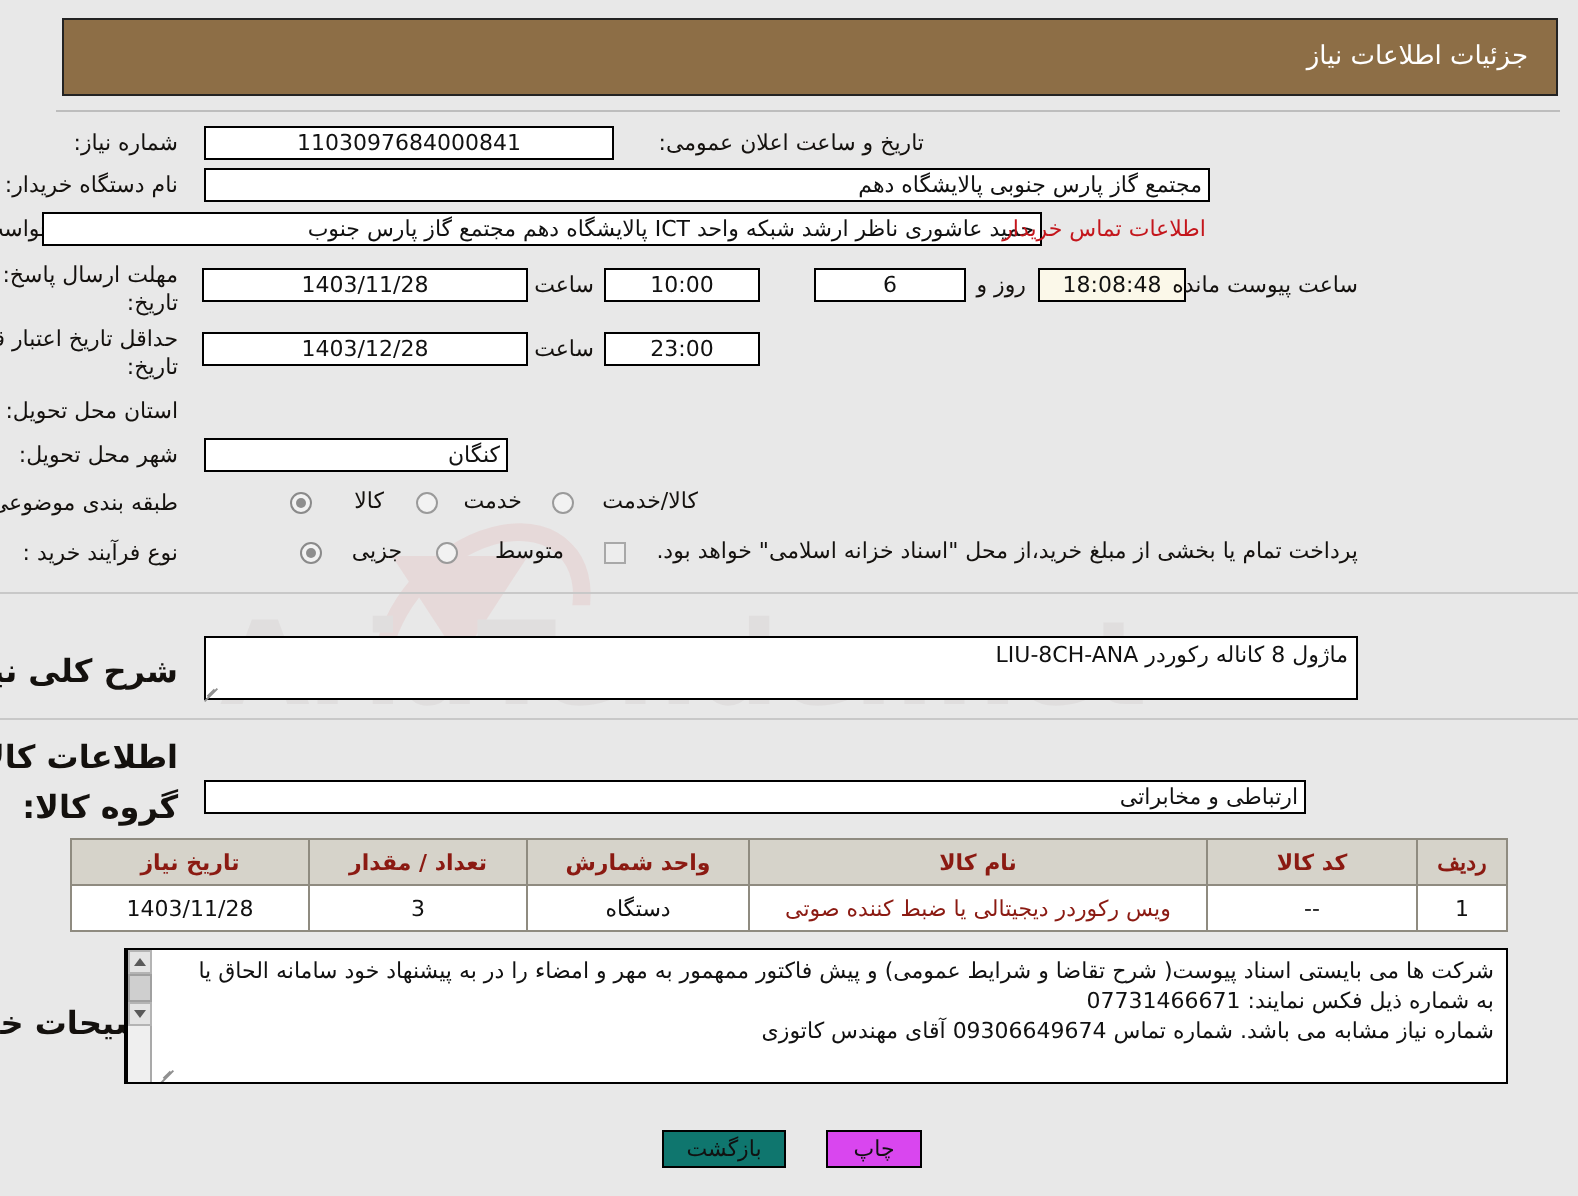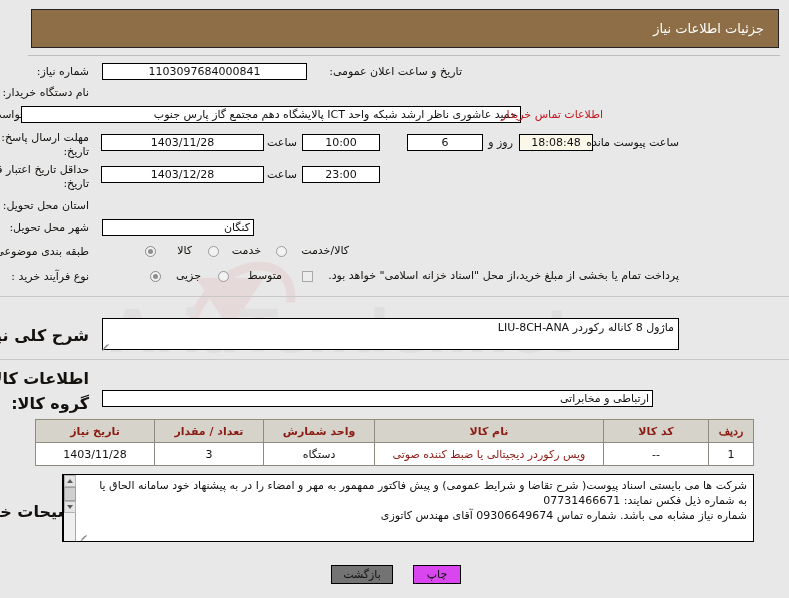--- a/index.html
+++ b/index.html
@@ -249,21 +249,21 @@
     height:19px;
     border:1px solid #000;
     box-sizing:border-box;
     font-size:11px;
     line-height:17px;
     text-align:center;
     cursor:pointer;
     color:#111;
   }
   .btn.print{background:#d946ef;}
-  .btn.back{background:#737373;}
+  .btn.back{background:#0f766e;}
 </style>
 </head>
 <body>
 
 <div class="page">
 
   <div class="watermark">
     <div class="wm-arc"></div>
     <div class="wm-v"></div>
     <div class="wm-text">AriaTender.net</div>
@@ -274,20 +274,21 @@
   </div>
   <div class="hr-line"></div>
 
   <div class="lbl" style="right:700px;top:65px;">شماره نیاز:</div>
   <div class="fld" style="right:482px;top:63px;width:205px;">1103097684000841</div>
 
   <div class="inline-lbl" style="right:327px;top:65px;">تاریخ و ساعت اعلان عمومی:</div>
 
 
   <div class="lbl" style="right:700px;top:86px;">نام دستگاه خریدار:</div>
+  <div class="fld right" style="right:184px;top:84px;width:503px;">مجتمع گاز پارس جنوبی  پالایشگاه دهم</div>
 
   <div class="lbl" style="right:700px;top:108px;">ایجاد کننده درخواست:</div>
   <div class="fld right" style="right:268px;top:106px;width:500px;">حمید عاشوری ناظر ارشد شبکه واحد ICT پالایشگاه دهم مجتمع گاز پارس جنوب</div>
   <a class="link" style="right:186px;top:108px;">اطلاعات تماس خریدار</a>
 
   <div class="lbl" style="right:700px;top:131px;">مهلت ارسال پاسخ: تا</div>
   <div class="lbl" style="right:700px;top:145px;">تاریخ:</div>
   <div class="fld" style="right:525px;top:134px;width:163px;">1403/11/28</div>
   <div class="inline-lbl" style="right:492px;top:136px;">ساعت</div>
   <div class="fld" style="right:409px;top:134px;width:78px;">10:00</div>

